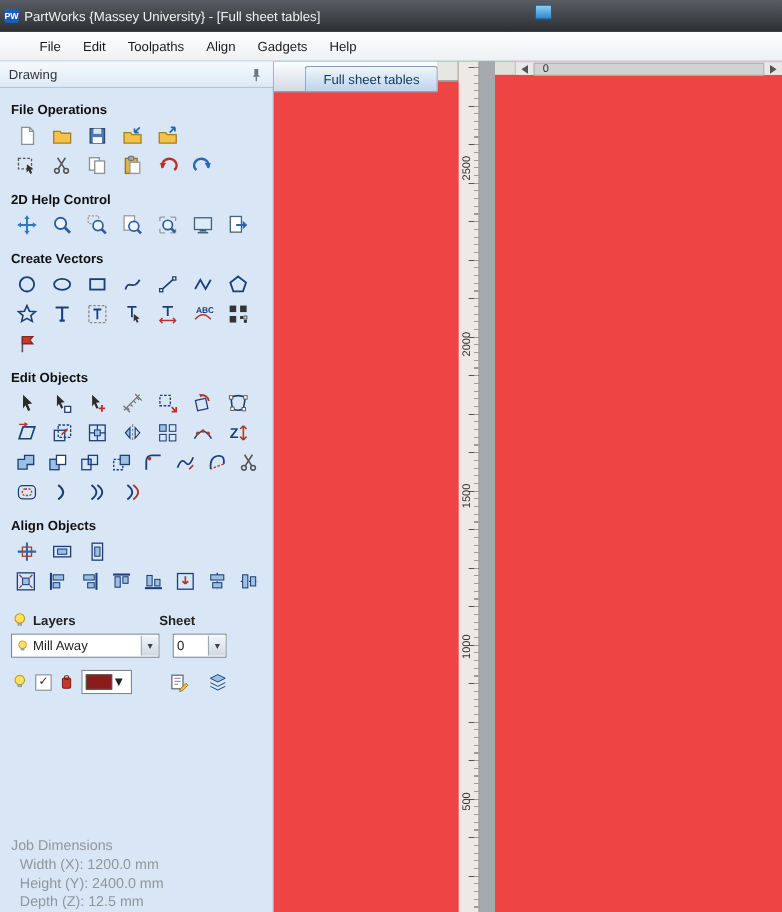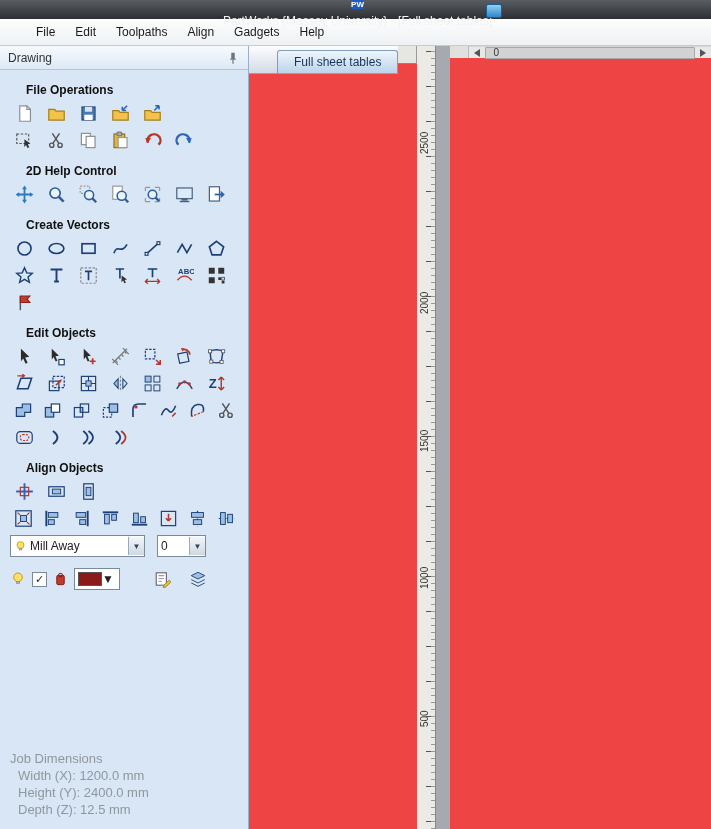--- a/index.html
+++ b/index.html
@@ -1,36 +1,36 @@
 <!DOCTYPE html>
 <html><head>
 <meta charset="utf-8">
 <style>
   html,body{margin:0;padding:0;}
   body{width:711px;height:829px;overflow:hidden;font-family:"Liberation Sans",sans-serif;
        background:#d9e6f5;position:relative;font-size:12px;color:#222;}
   
-  .titlebar{height:19px;background:linear-gradient(#5a5e64,#2b2e32);display:flex;align-items:center;
-            gap:5px;padding-left:4px;color:#f2f2f2;font-size:12px;position:relative;flex-direction:column;}
+  .titlebar{height:29px;background:linear-gradient(#5a5e64,#2b2e32);display:flex;align-items:center;
+            gap:5px;padding-left:4px;color:#f2f2f2;font-size:12px;position:relative;}
   .app-icon{width:13px;height:13px;background:#1d5bbf;color:#fff;font-size:8px;font-weight:bold;
             display:flex;align-items:center;justify-content:center;border-radius:2px;}
   .titlebar-accent{position:absolute;left:486px;top:4px;width:14px;height:12px;border-radius:2px;
             background:linear-gradient(#8fd0f6,#2f86c8);border:1px solid #1b5e92;}
   
   .menubar{height:26px;background:linear-gradient(#fdfdfd,#eef1f4);border-bottom:1px solid #c6ccd3;
            display:flex;align-items:center;padding-left:26px;}
   .menu-item{padding:4px 10px;color:#1a1a1a;}
   
   .app-body{display:flex;height:784px;}
   .side-panel{width:248px;min-width:248px;background:#d9e6f5;border-right:1px solid #9ab0c8;
               display:flex;flex-direction:column;}
   .panel-header{height:23px;background:linear-gradient(#f7fafd,#dce9f6);border-bottom:1px solid #b5c6da;
                 display:flex;align-items:center;justify-content:space-between;padding:0 8px;color:#333;}
   .panel-body{flex:1;padding:2px 8px 0 10px;position:relative;overflow:hidden;}
-  .section-label{font-weight:bold;color:#101010;margin:11px 0 3px 16px;}
+  .section-label{font-weight:bold;color:#101010;margin:11px 0 3px 0;}
   .icon-row{display:flex;gap:3px;margin-bottom:1px;}
   .icon-btn{width:27px;height:24px;display:flex;align-items:center;justify-content:center;
             border:1px solid transparent;border-radius:2px;}
   
   .layers-head{display:flex;align-items:center;margin-top:15px;font-weight:bold;gap:4px;}
   .layers-head .sheet-label{margin-left:72px;}
   .selects-row{display:flex;gap:12px;margin-top:4px;align-items:center;}
   .select{height:20px;background:#fff;border:1px solid #7a8a9a;display:flex;align-items:center;
           padding-left:3px;gap:3px;}
   .select .dd{margin-left:auto;width:15px;height:18px;background:linear-gradient(#f2f6fa,#cfd8e2);
@@ -590,20 +590,28 @@
             <div class="icon-btn">
               <svg viewBox="0 0 16 16" width="19" height="19">
                 <path d="M1.5 8h13" stroke="#1c3f78" stroke-dasharray="2 1.2"></path>
                 <rect x="3" y="3" width="4" height="10" fill="#9cc0e4" stroke="#1c3f78" stroke-width=".8"></rect>
                 <rect x="9" y="4.5" width="4" height="7" fill="#9cc0e4" stroke="#1c3f78" stroke-width=".8"></rect>
               </svg>
             </div>
           </div>
         </div>
 
+      <div class="layers-head">
+        <svg viewBox="0 0 16 16" width="16" height="16">
+          <circle cx="8" cy="6.3" r="4.3" fill="#ffe066" stroke="#c29a10"></circle>
+          <rect x="6.3" y="10.5" width="3.4" height="1.8" fill="#b0b6bc" stroke="#888" stroke-width=".6"></rect>
+        </svg>
+        <span>Layers</span>
+        <span class="sheet-label">Sheet</span>
+      </div>
       <div class="selects-row">
         <div class="select sel-layer">
           <svg viewBox="0 0 16 16" width="13" height="13">
             <circle cx="8" cy="6.3" r="4.3" fill="#ffe066" stroke="#c29a10"></circle>
             <rect x="6.3" y="10.5" width="3.4" height="1.8" fill="#b0b6bc" stroke="#888" stroke-width=".6"></rect>
           </svg>
           <span>Mill Away</span>
           <span class="dd">▼</span>
         </div>
         <div class="select sel-sheet">

